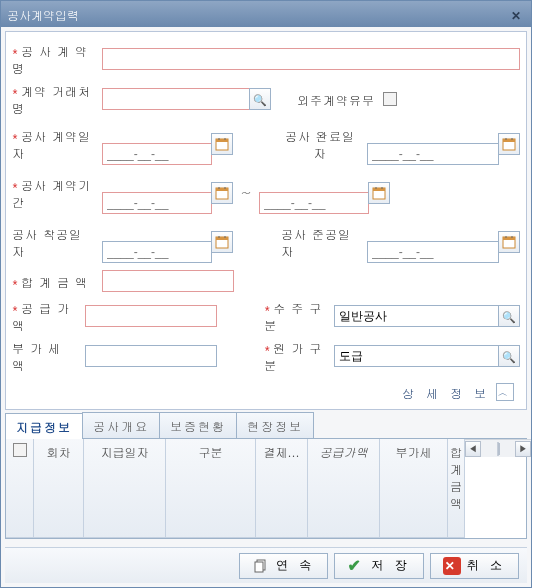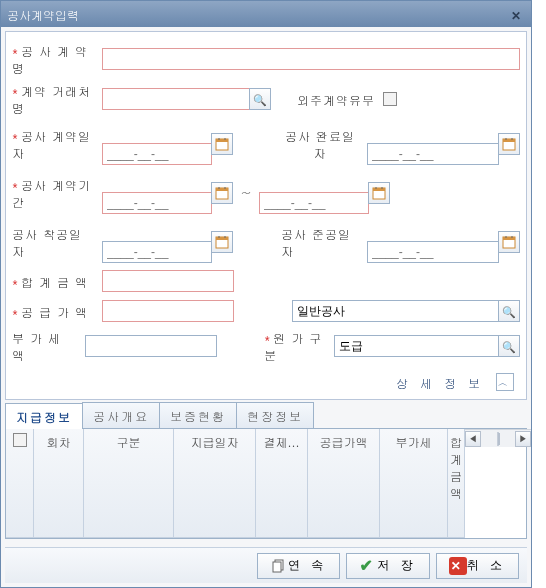--- a/index.html
+++ b/index.html
@@ -16,45 +16,45 @@
 .inp { height: 22px; border: 1px solid #9db2c9; background: #fff; padding: 0 4px; font-size: 12px; }
 .inp-red { border-color: #e29a9a; }
 .inp-date { width: 110px; color: #888; margin-top: 21px; }
 .btn-icon { width: 22px; height: 22px; border: 1px solid #9db2c9; background: linear-gradient(#fefefe,#e8edf3); margin-left: -1px; display: flex; align-items: center; justify-content: center; cursor: pointer; }
 .search-glass { font-size: 11px; }
 .cal { display: block; }
 .cal svg { display: block; }
 .tilde { width: 18px; text-align: center; color: #555; }
 .chk { width: 14px; height: 14px; border: 1px solid #888; background: #f3f3f3; }
 .btn { height: 22px; padding: 0 10px; border: 1px solid #9db2c9; background: linear-gradient(#fefefe,#e8edf3); cursor: pointer; font-size: 12px; }
-.detail-bar { display: flex; justify-content: flex-end; align-items: center; gap: 12px; padding: 4px 6px 2px 0; color: #2b4a78; letter-spacing: 4px; }
+.detail-bar { display: flex; justify-content: flex-end; align-items: center; gap: 6px; padding: 4px 6px 2px 0; color: #2b4a78; letter-spacing: 4px; }
 .expand-btn { width: 18px; height: 18px; border: 1px solid #9db2c9; background: #fff; display: flex; align-items: center; justify-content: center; cursor: pointer; color: #3a5f8f; font-size: 10px; }
 .tabs { display: flex; border-bottom: 1px solid #9db2c9; margin-top: 2px; }
 .tab { padding: 4px 10px; border: 1px solid #9db2c9; border-bottom: none; background: linear-gradient(#f5f8fc,#e4ebf3); margin-right: -1px; cursor: pointer; color: #555; letter-spacing: 2px; }
 .tab.active { background: #fff; position: relative; top: 1px; color: #1e4a8a; font-weight: bold; }
 .grid-wrap { flex: 1; display: flex; border: 1px solid #9db2c9; border-top: none; background: #fff; margin-bottom: 8px; }
 .grid-head { display: flex; background: linear-gradient(#f6f8fb,#e6ecf3); border-bottom: 1px solid #c5d1e0; }
 .gh { border-right: 1px solid #c5d1e0; padding: 4px 2px; text-align: center; color: #444; font-size: 12px; }
 .gh-chk { width: 28px; }
 .gh-1 { width: 50px; }
 .gh-2 { width: 82px; }
 .gh-3 { width: 90px; }
 .gh-4 { width: 52px; }
-.gh-5 { width: 72px; }
+.gh-5 { width: 72px; font-style: italic; }
 .gh-6 { width: 68px; }
 .gh-7 { flex: 1; }
 .grid-row { display: flex; border-bottom: 1px solid #e4e9f0; height: 24px; align-items: center; }
 .gc { border-right: 1px solid #e4e9f0; height: 100%; display: flex; align-items: center; justify-content: center; }
 .grid-body { flex: 1; overflow: auto; }
 .hscroll { height: 18px; background: #f0f2f5; border-top: 1px solid #d0d6de; display: flex; align-items: center; }
 .hscroll-track { flex: 1; height: 14px; margin: 0 16px; background: #e4e8ee; border: 1px solid #c5cdd8; position: relative; }
 .hscroll-thumb { position: absolute; left: 0; top: 0; bottom: 0; width: 60%; background: linear-gradient(#fdfefe,#e0e6ee); border: 1px solid #b6c0ce; }
 .hscroll-btn { width: 16px; height: 16px; background: linear-gradient(#fdfefe,#e0e6ee); border: 1px solid #b6c0ce; display: flex; align-items: center; justify-content: center; font-size: 9px; color: #555; }
 .footer { height: 36px; border-top: 1px solid #c5d1e0; display: flex; align-items: center; justify-content: flex-end; gap: 6px; padding: 0 8px; background: linear-gradient(#f7f9fc,#e8edf3); }
-.fbtn { height: 26px; display: flex; align-items: center; padding: 0 12px; border: 1px solid #9db2c9; background: linear-gradient(#fefefe,#e8edf3); cursor: pointer; font-size: 12px; letter-spacing: 4px; }
+.fbtn { height: 26px; display: flex; align-items: center; gap: 6px; padding: 0 12px; border: 1px solid #9db2c9; background: linear-gradient(#fefefe,#e8edf3); cursor: pointer; font-size: 12px; letter-spacing: 4px; }
 .ficon { width: 18px; height: 18px; display: flex; align-items: center; justify-content: center; }
 .ficon.red { background: #d63a2c; color: #fff; border-radius: 3px; font-weight: bold; }
 .ficon.green { color: #3a9b47; font-size: 16px; font-weight: bold; }
 .dropdown-arrow { font-size: 9px; color: #555; }
 </style>
 </head>
 <body>
 
 <div class="window">
   <div class="titlebar">
@@ -181,20 +181,21 @@
 
       <div class="row">
         <div class="label"><span class="req">*</span><span>합 계  금 액</span></div>
         <input class="inp inp-red" style="width: 132px;">
       </div>
 
       <div class="row">
         <div class="label"><span class="req">*</span><span>공 급  가 액</span></div>
         <input class="inp inp-red" style="width: 132px;">
         <div style="width:50px"></div>
+        <div class="label" style="width:82px;text-align:left"><span class="req">*</span><span>수 주 구 분</span></div>
         <div class="field" style="flex:1">
           <input class="inp" style="flex: 1 1 0%;" value="일반공사">
           <div class="btn-icon">
               <span class="search-glass">🔍</span>
             </div>
         </div>
       </div>
 
       <div class="row">
         <div class="label"><span>부 가  세 액</span></div>
@@ -223,22 +224,22 @@
       <div class="tab">보증현황</div>
       <div class="tab">현장정보</div>
     </div>
 
     <div class="grid-wrap">
       <div class="grid-head">
         <div class="gh gh-chk">
             <div class="chk" style="margin:0 auto"></div>
           </div>
         <div class="gh gh-1">회차</div>
+        <div class="gh gh-2">지급일자</div>
         <div class="gh gh-3">구분</div>
-        <div class="gh gh-2">지급일자</div>
         <div class="gh gh-4">결제...</div>
         <div class="gh gh-5">공급가액</div>
         <div class="gh gh-6">부가세</div>
         <div class="gh gh-7">합계금액</div>
       </div>
       <div class="grid-body">
         <div class="grid-row">
           <div class="gc gh-chk">
               <div class="chk"></div>
             </div>

